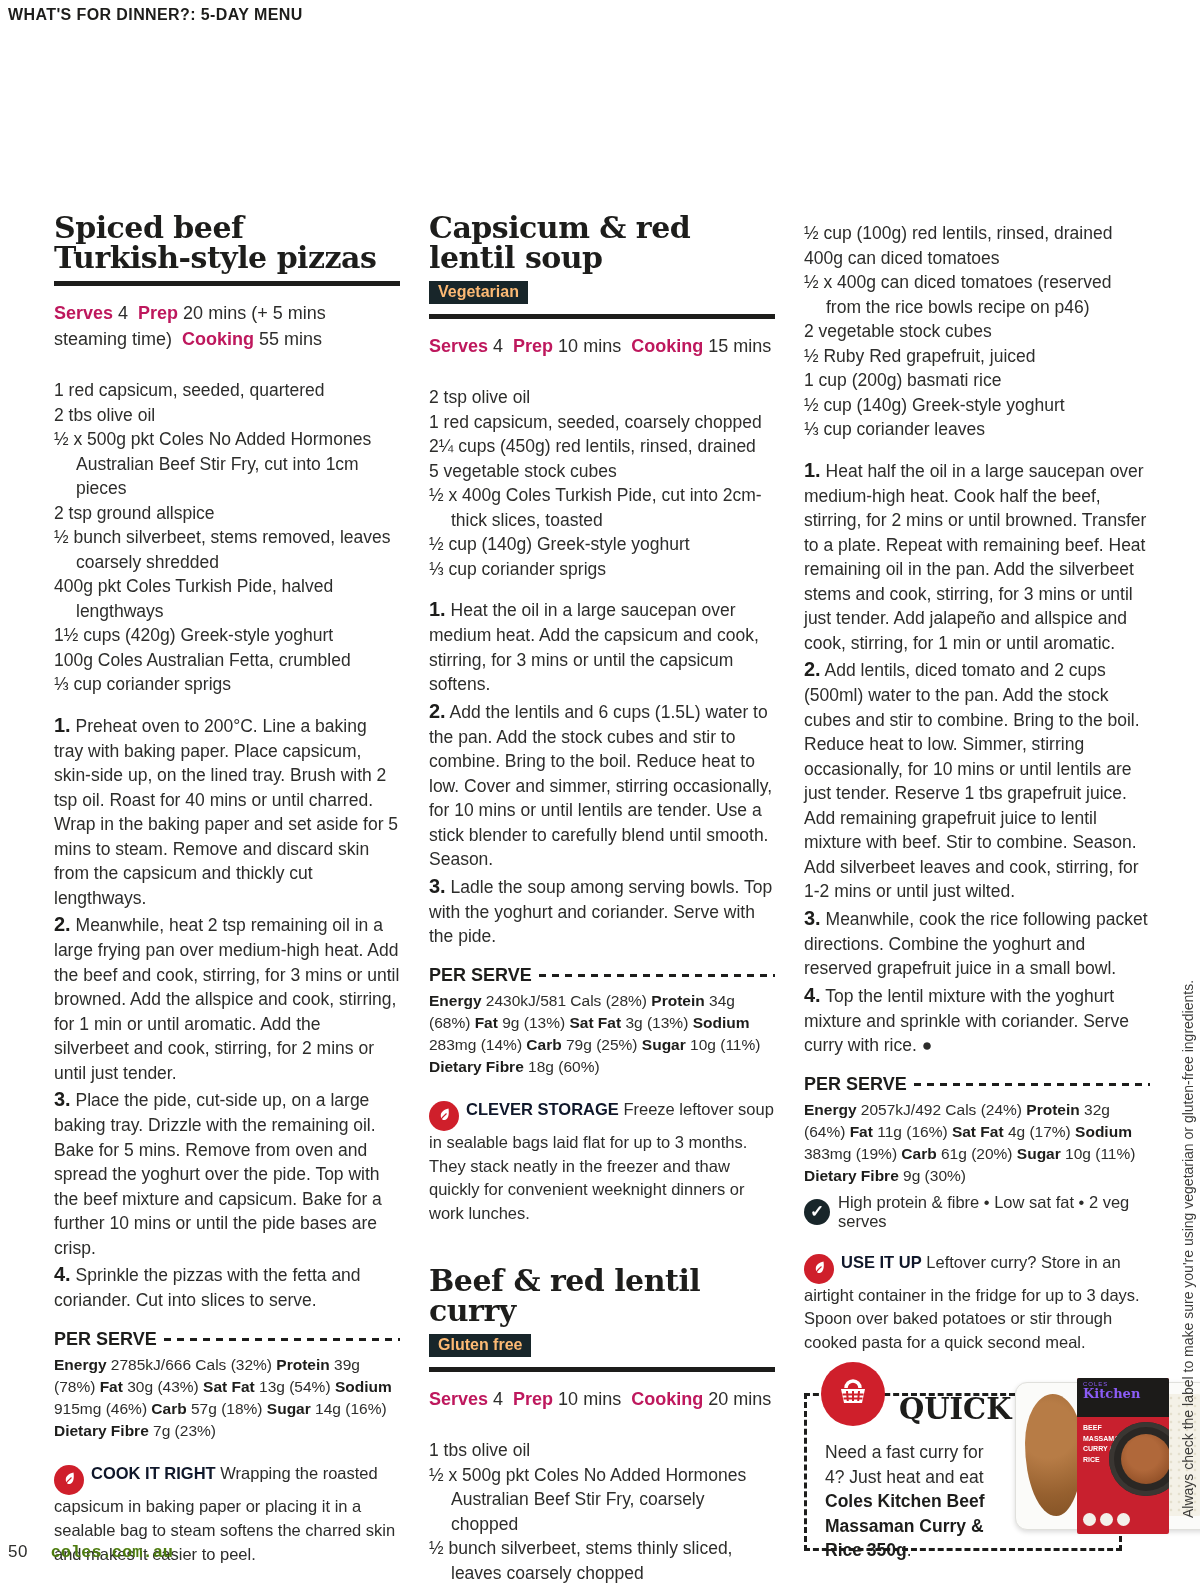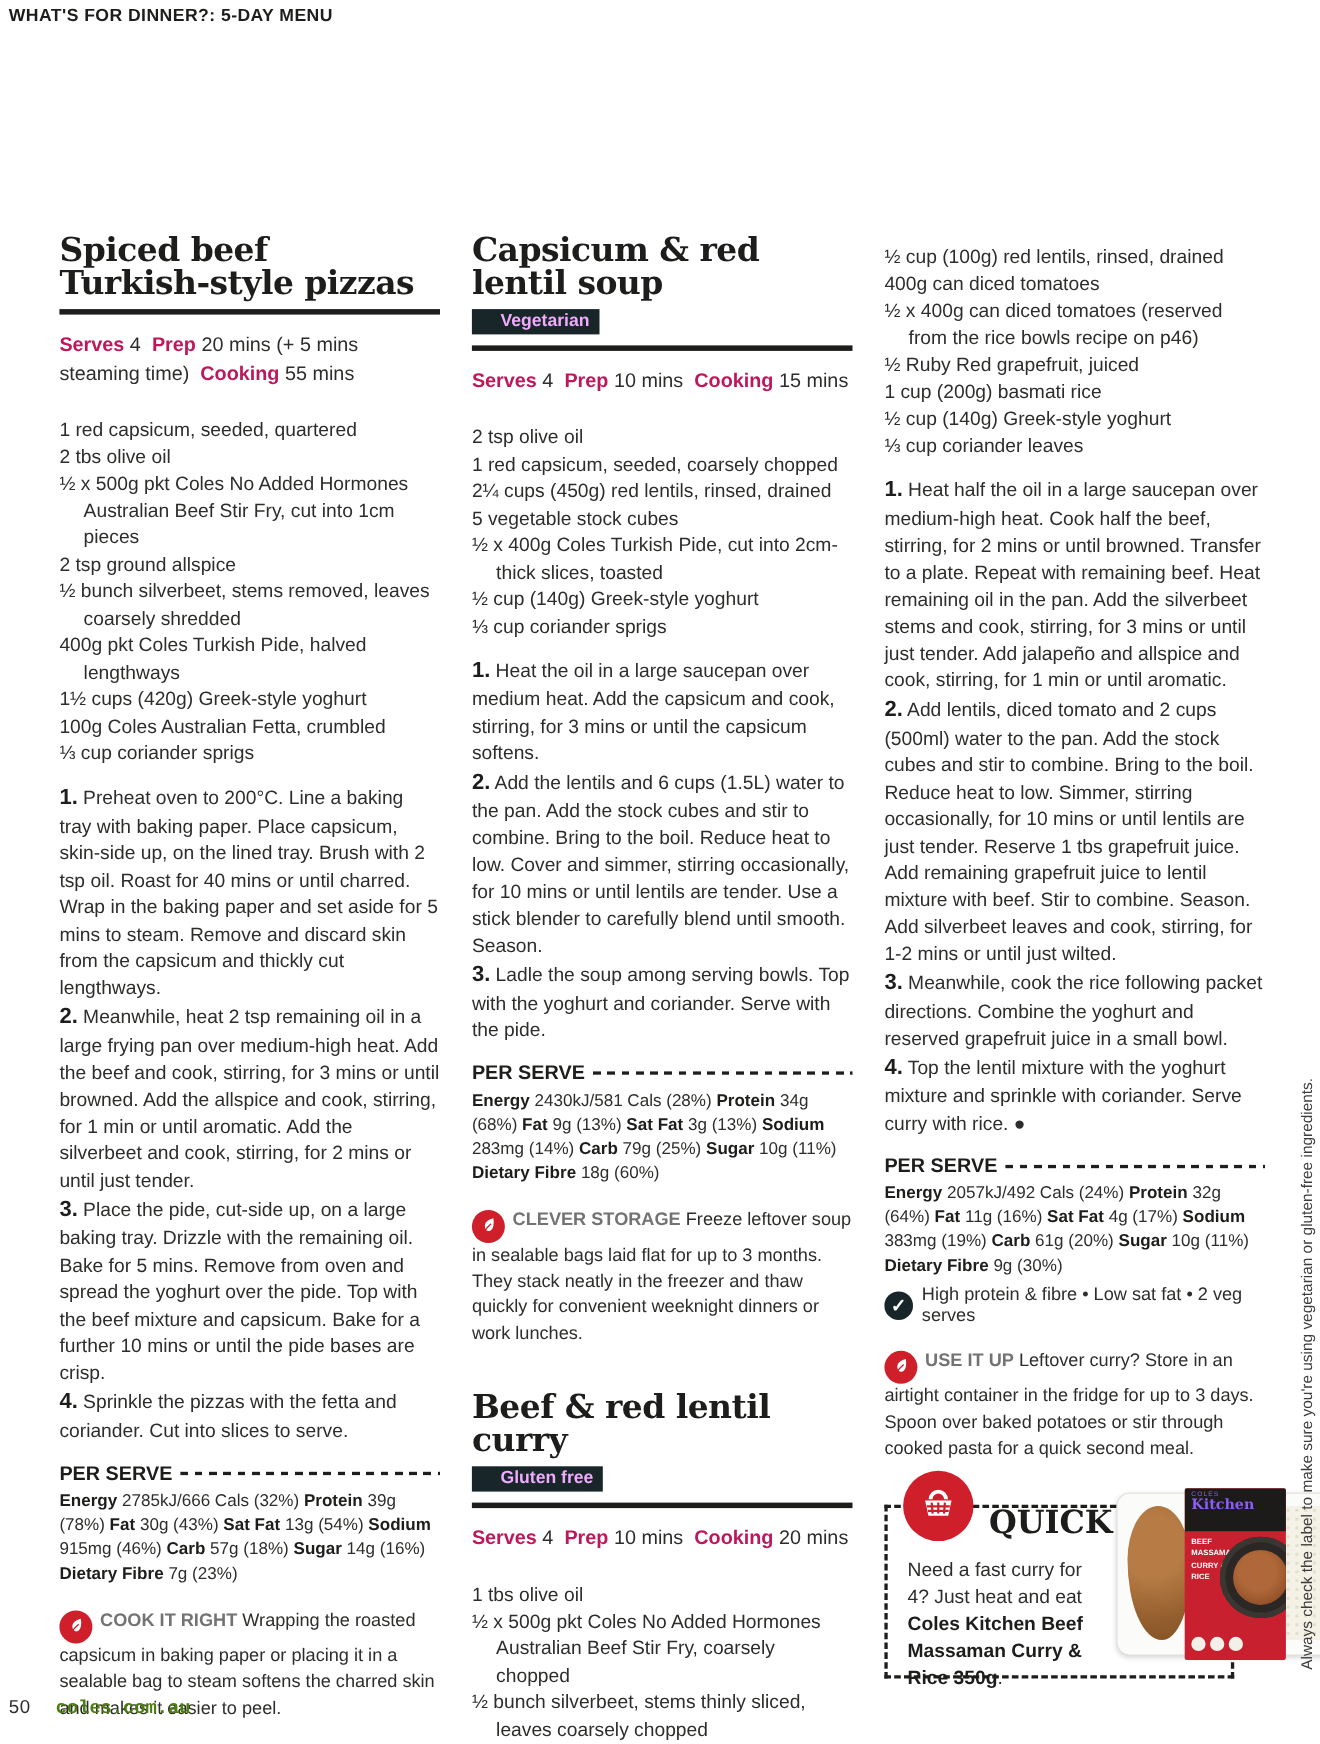--- a/index.html
+++ b/index.html
@@ -15,22 +15,22 @@
   .col1 { left:30px; }
   .col2 { left:405px; }
   .col3 { left:780px; }
 
   h2.recipe-title {
     margin:0 0 6px 0;
     font-family:"DejaVu Serif", serif; font-weight:bold;
     font-size:30px; line-height:1.0; letter-spacing:-0.5px; color:#1d1d1b;
   }
   .badge {
-    display:inline-block; background:#18262a; color:#f0abfc;
-    font-size:16px; font-weight:bold; padding:2px 9px 3px 26px; margin:2px 0 2px 0;
+    display:inline-block; background:#18262a; color:#fdba74;
+    font-size:16px; font-weight:bold; padding:2px 9px 3px 9px; margin:2px 0 2px 0;
   }
   .rule { height:5px; background:#1d1d1b; margin:8px 0 14px 0; }
   .meta { margin:0 0 26px 0; font-size:18px; line-height:1.45; color:#2d2d2b; }
   .meta b { color:#be185d; }
 
   ul.ingredients {
     list-style:none; margin:0 0 10px 0; padding:0;
     font-size:17.5px; line-height:1.4; color:#2d2d2b;
   }
   ul.ingredients li { padding-left:22px; text-indent:-22px; }
@@ -40,21 +40,21 @@
   .stepnum { font-size:20px; color:#1d1d1b; }
 
   .per-serve-head { display:flex; align-items:center; margin-top:16px; }
   .per-serve-label { font-size:18px; font-weight:bold; color:#1d1d1b; white-space:nowrap; }
   .dashes { flex:1; height:3px; margin-left:7px; margin-top:1px;
     background:repeating-linear-gradient(90deg,#1d1d1b 0 7px,transparent 7px 13px); }
   .nutrition { margin:4px 0 0 0; font-size:15.5px; line-height:1.42; color:#2d2d2b; }
   .nutrition b { color:#1d1d1b; }
 
   .tip { margin:20px 0 0 0; font-size:16.5px; line-height:1.45; color:#2d2d2b; }
-  .tip b { color:#737373; }
+  .tip b { color:#0f172a; }
   .tip-icon {
     display:inline-block; width:30px; height:30px; border-radius:50%;
     background:#cf1f2b; vertical-align:-9px; margin-right:7px; text-align:center;
   }
   .tip-icon svg { margin-top:5px; }
 
   .health { margin:6px 0 0 0; font-size:16.5px; color:#2d2d2b; display:flex; align-items:center; }
   .check-icon {
     display:inline-flex; align-items:center; justify-content:center;
     width:26px; height:26px; border-radius:50%; background:#18262a; color:#fff;
@@ -216,20 +216,21 @@
         <li>½ bunch silverbeet, stems thinly sliced, leaves coarsely chopped</li>
         <li>1 tbs Coles Crunchy Jalapeño Slices, finely chopped</li>
       </ul>
   </div>
 
   <div class="col col3">
     <ul class="ingredients" style="margin-top:8px;">
         <li>½ cup (100g) red lentils, rinsed, drained</li>
         <li>400g can diced tomatoes</li>
         <li>½ x 400g can diced tomatoes (reserved from the rice bowls recipe on p46)</li>
+        <li>2 vegetable stock cubes</li>
         <li>½ Ruby Red grapefruit, juiced</li>
         <li>1 cup (200g) basmati rice</li>
         <li>½ cup (140g) Greek-style yoghurt</li>
         <li>⅓ cup coriander leaves</li>
       </ul>
     <div class="steps">
         <p class="step"><b class="stepnum">1.</b> Heat half the oil in a large saucepan over medium-high heat. Cook half the beef, stirring, for 2 mins or until browned. Transfer to a plate. Repeat with remaining beef. Heat remaining oil in the pan. Add the silverbeet stems and cook, stirring, for 3 mins or until just tender. Add jalapeño and allspice and cook, stirring, for 1 min or until aromatic.</p>
         <p class="step"><b class="stepnum">2.</b> Add lentils, diced tomato and 2 cups (500ml) water to the pan. Add the stock cubes and stir to combine. Bring to the boil. Reduce heat to low. Simmer, stirring occasionally, for 10 mins or until lentils are just tender. Reserve 1 tbs grapefruit juice. Add remaining grapefruit juice to lentil mixture with beef. Stir to combine. Season. Add silverbeet leaves and cook, stirring, for 1-2 mins or until just wilted.</p>
         <p class="step"><b class="stepnum">3.</b> Meanwhile, cook the rice following packet directions. Combine the yoghurt and reserved grapefruit juice in a small bowl.</p>
         <p class="step"><b class="stepnum">4.</b> Top the lentil mixture with the yoghurt mixture and sprinkle with coriander. Serve curry with rice. ●</p>

